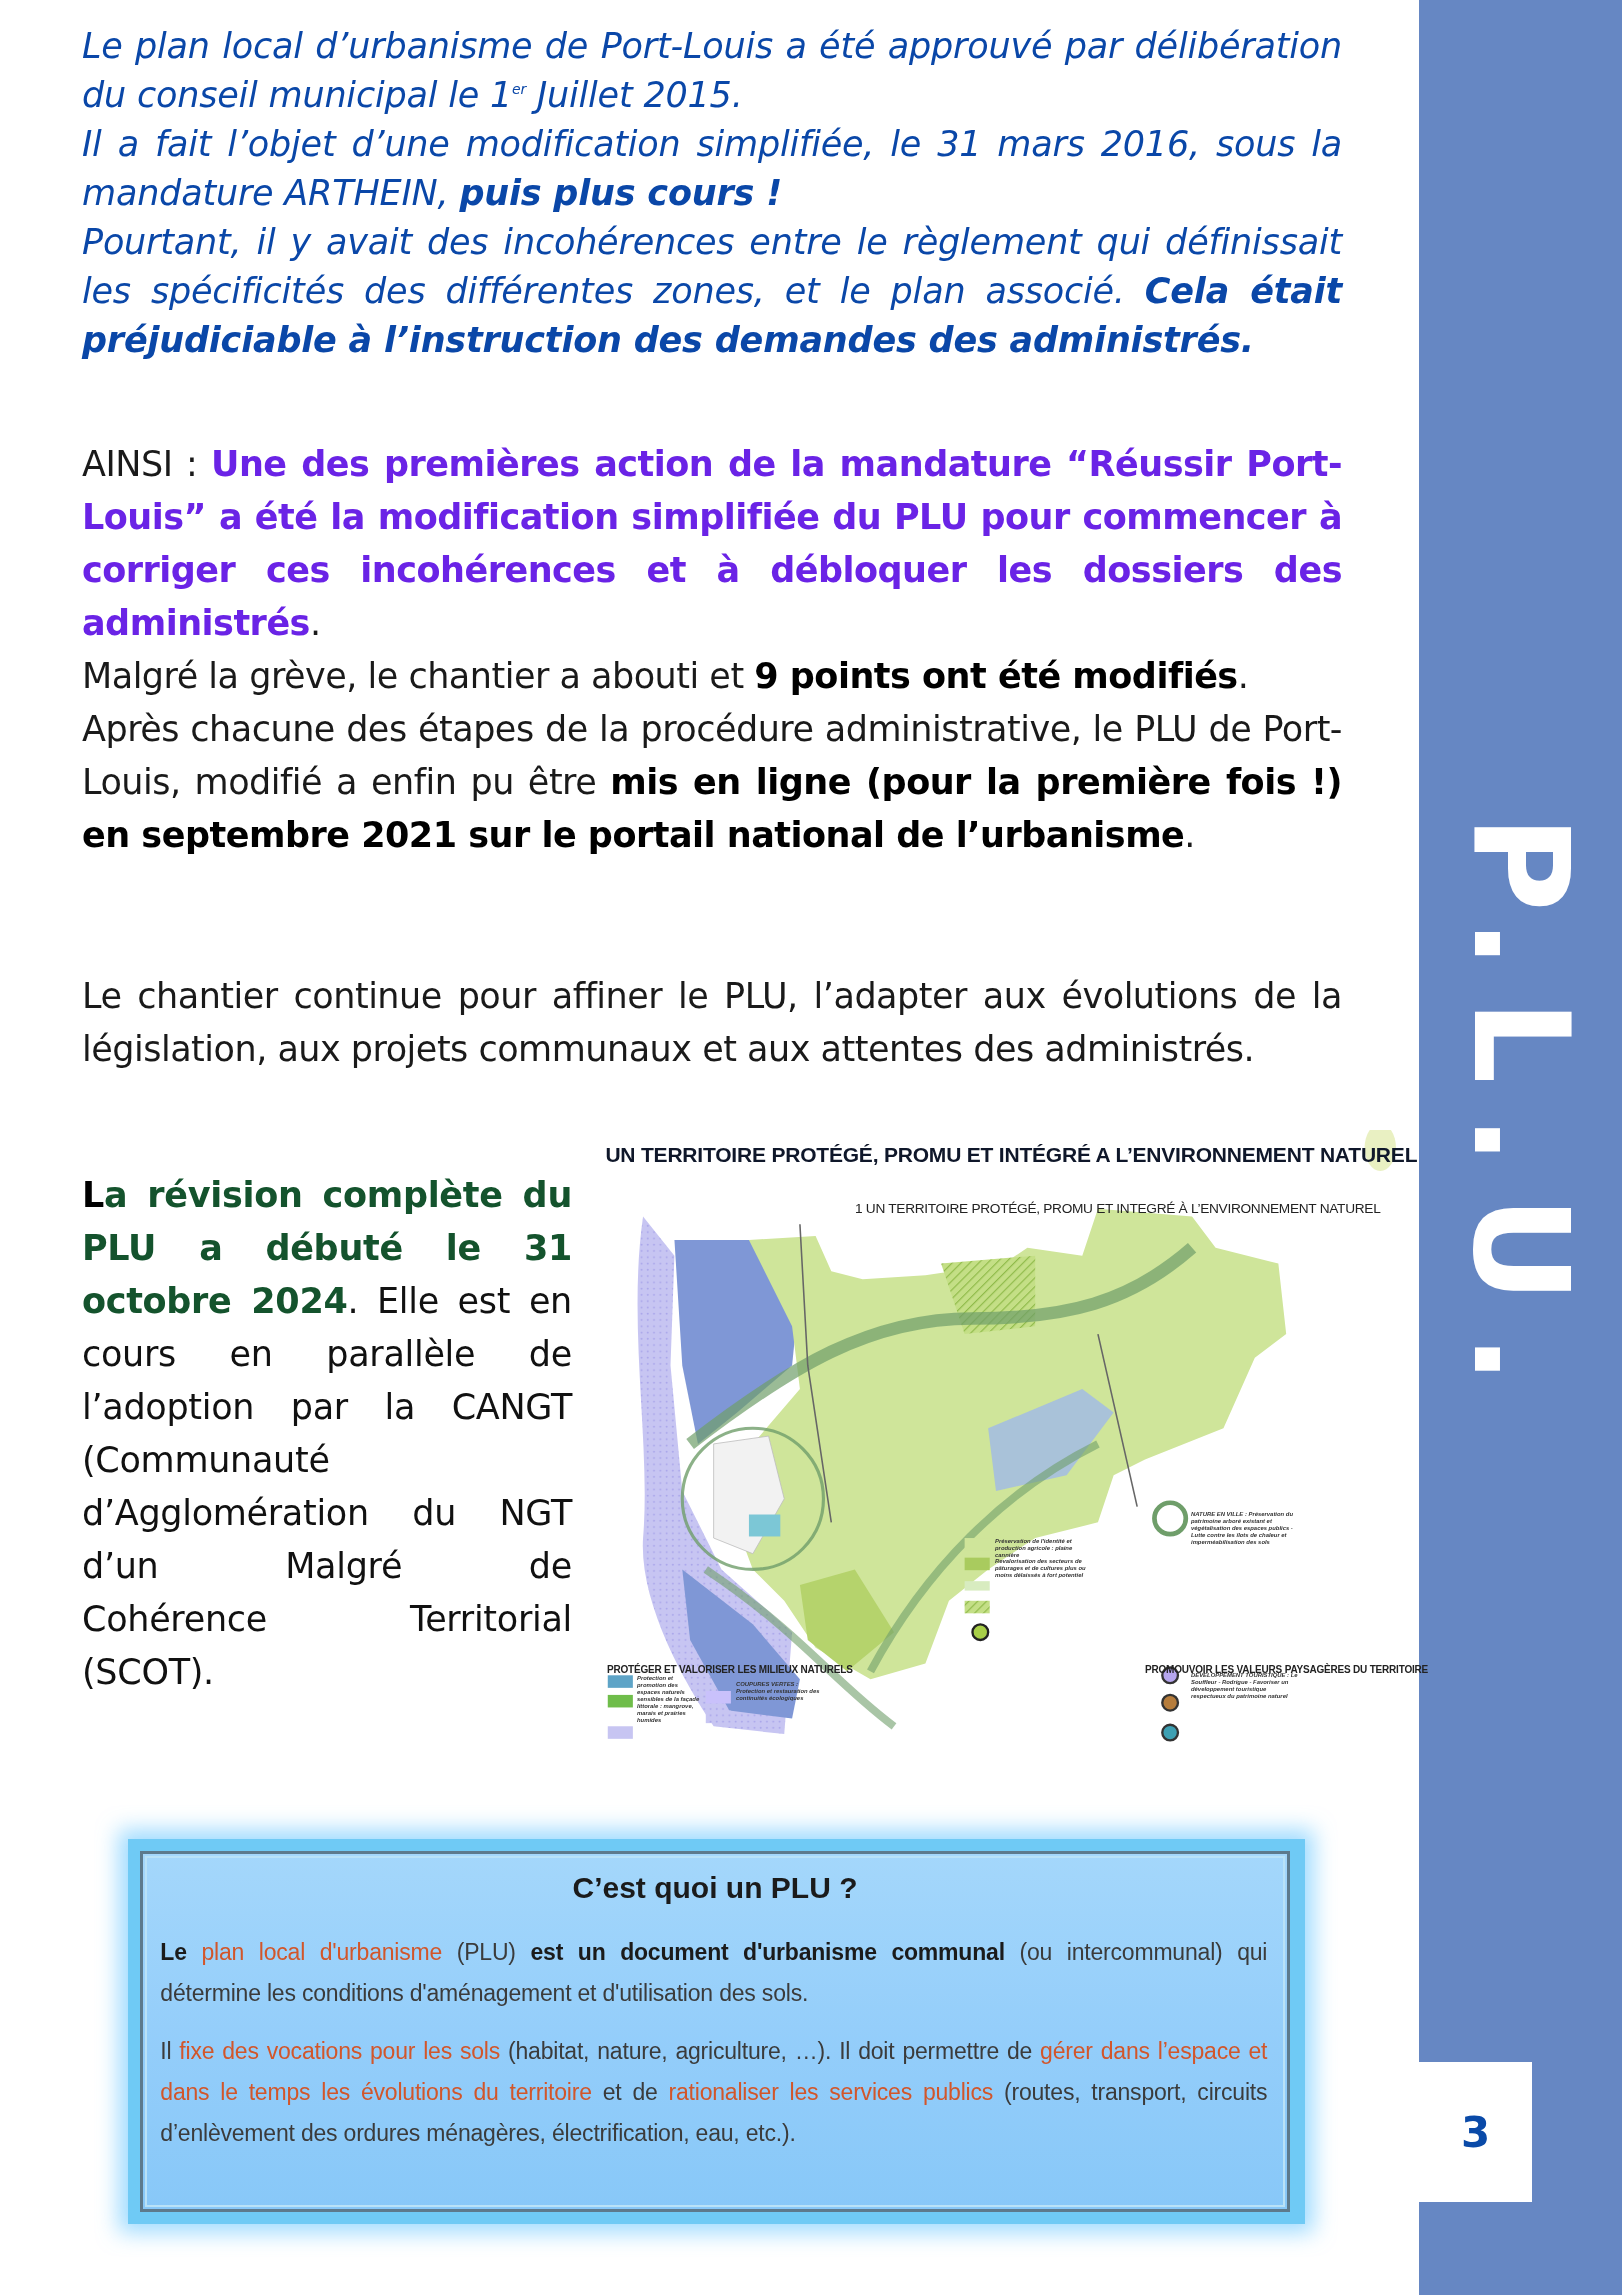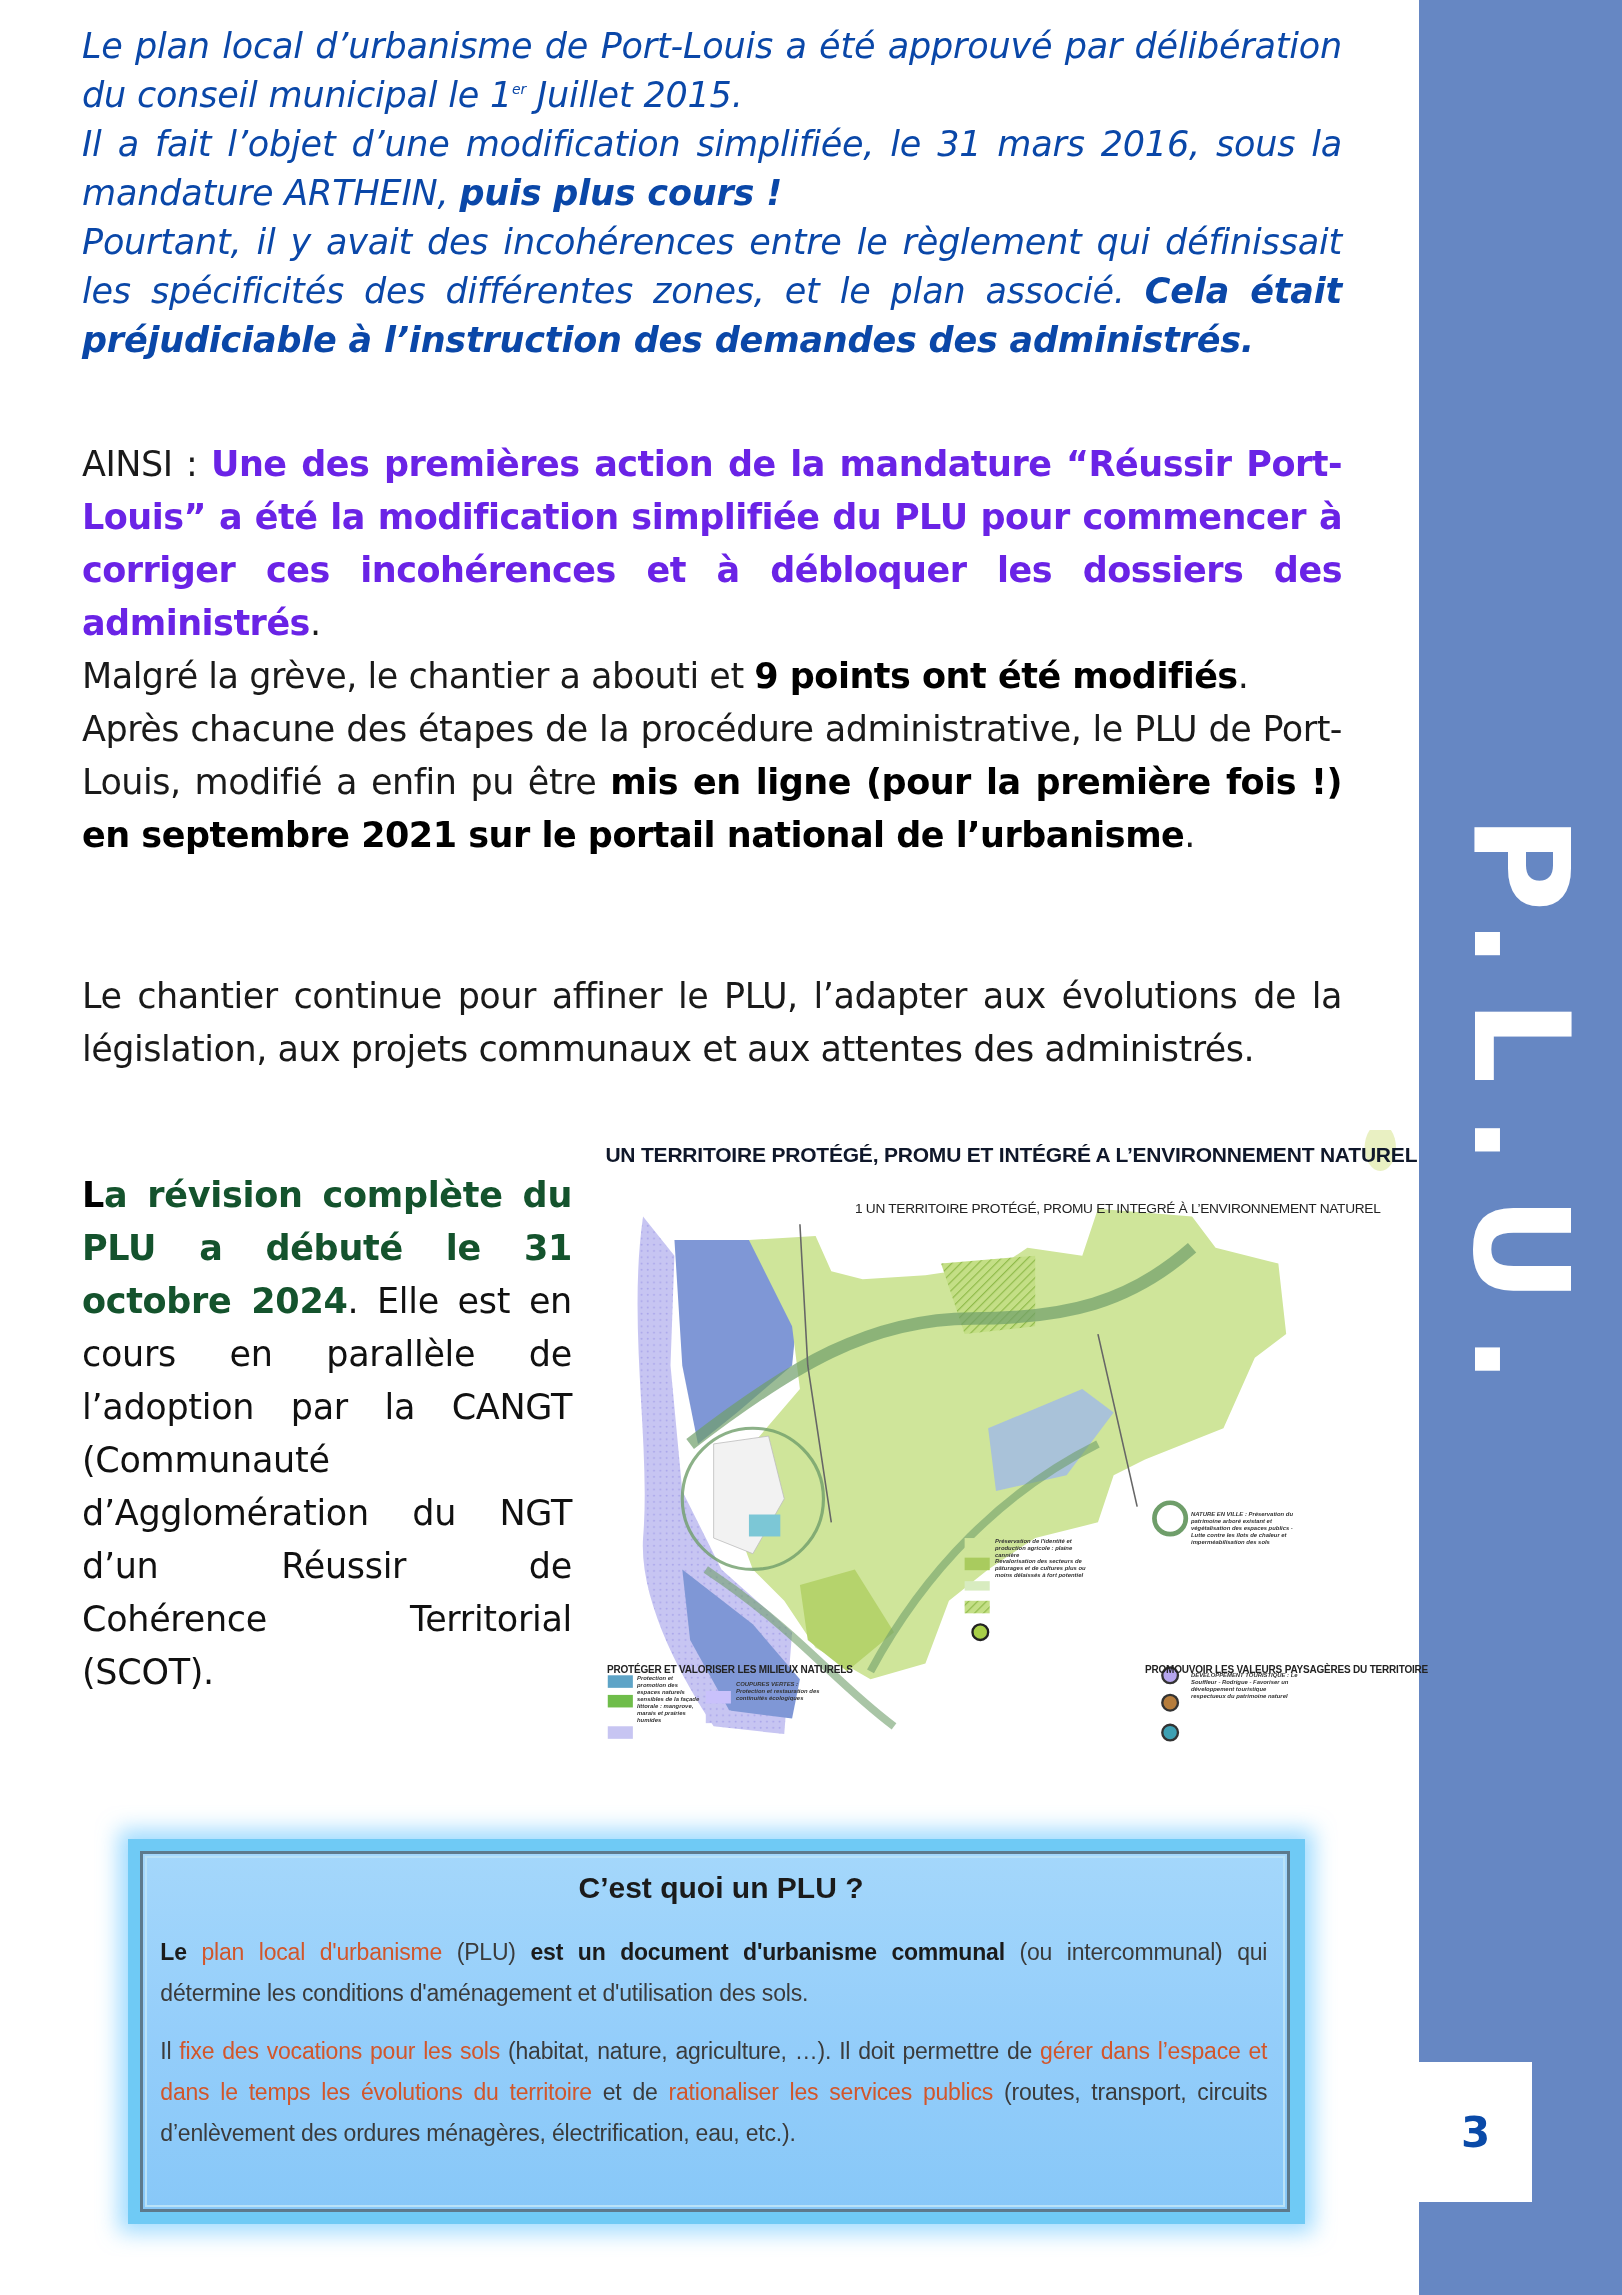--- a/index.html
+++ b/index.html
@@ -83,21 +83,21 @@
     background: #6fcaf5;
   }
   .info-box {
     position: absolute; left: 140px; top: 1851px; width: 1150px; height: 361px;
     background: linear-gradient(180deg, #a4d7fb 0%, #93cdfa 55%, #88c8f8 100%);
     border: 3.1px solid #5d7a8c; outline: 2.4px solid #b9e2f7; outline-offset: -7px;
     box-sizing: border-box;
   }
   .info-title {
     position: absolute; left: 0; top: 17.3px; width: 100%; text-align: center;
-    font-family: "Liberation Sans", sans-serif; font-weight: 700; font-size: 30px; color: #1b1b1b; padding-left: 6px;
+    font-family: "Liberation Sans", sans-serif; font-weight: 700; font-size: 30px; color: #1b1b1b;
   }
   .info-text {
     position: absolute; left: 17.3px; width: 1107px; margin: 0;
     font-family: "Liberation Sans", sans-serif; font-size: 23px; line-height: 41px; color: #3b3b3b;
     text-align: justify; text-align-last: left; letter-spacing: -0.2px;
   }
   .info-text .or { color: #d2562a; }
   .info-text b { color: #1b1b1b; }
   .info-p1 { top: 78px; }
   .info-p2 { top: 177px; }
@@ -127,21 +127,21 @@
 <p class="p main cont">Le chantier continue pour affiner le PLU, l’adapter aux évolutions de la législation, aux projets communaux et aux attentes des administrés.</p>
 
 <div class="revision">
   <span class="line"><span class="L">L</span><span class="purple">a révision complète du</span></span>
   <span class="line purple">PLU a débuté le 31</span>
   <span class="line"><span class="purple">octobre 2024</span><span>. Elle est en</span></span>
   <span class="line">cours en parallèle de</span>
   <span class="line">l’adoption par la CANGT</span>
   <span class="line last">(Communauté</span>
   <span class="line">d’Agglomération du NGT</span>
-  <span class="line">d’un Réussir de</span>
+  <span class="line">d’un Malgré de</span>
   <span class="line">Cohérence Territorial</span>
   <span class="line last">(SCOT).</span>
 </div>
 
 <div class="map-figure">
   <svg class="map-svg" width="800" height="620" viewBox="0 0 1020 790">
     <defs>
       <pattern id="dots" width="8" height="8" patternUnits="userSpaceOnUse">
         <rect width="8" height="8" fill="#c7c5f2"></rect>
           <circle cx="2" cy="2" r="1.2" fill="#a9a5ea"></circle>

